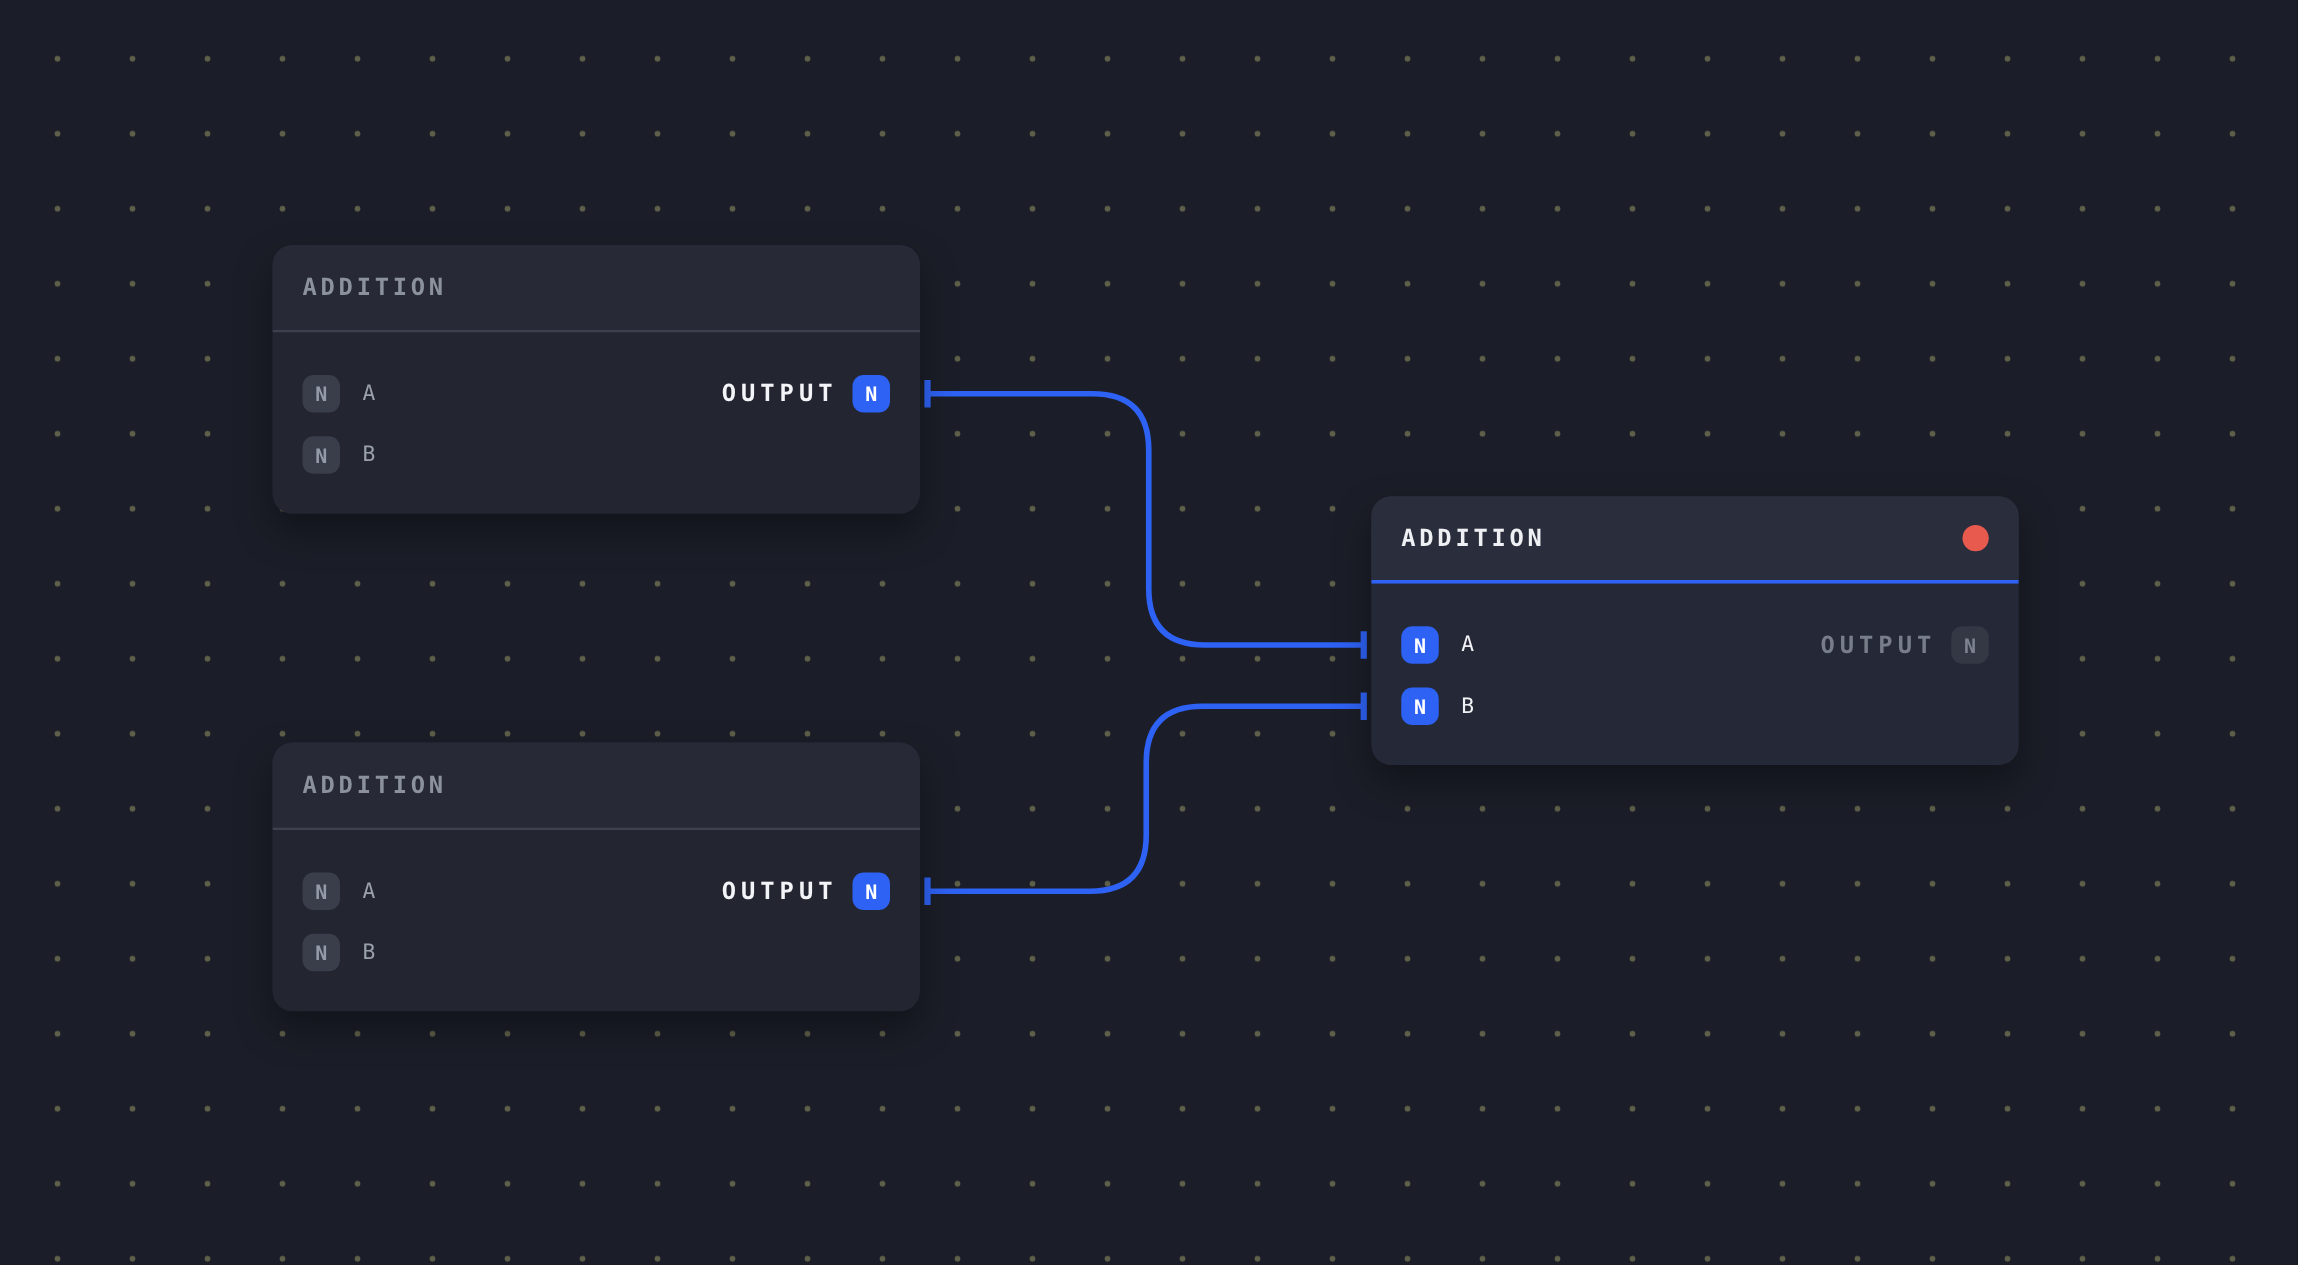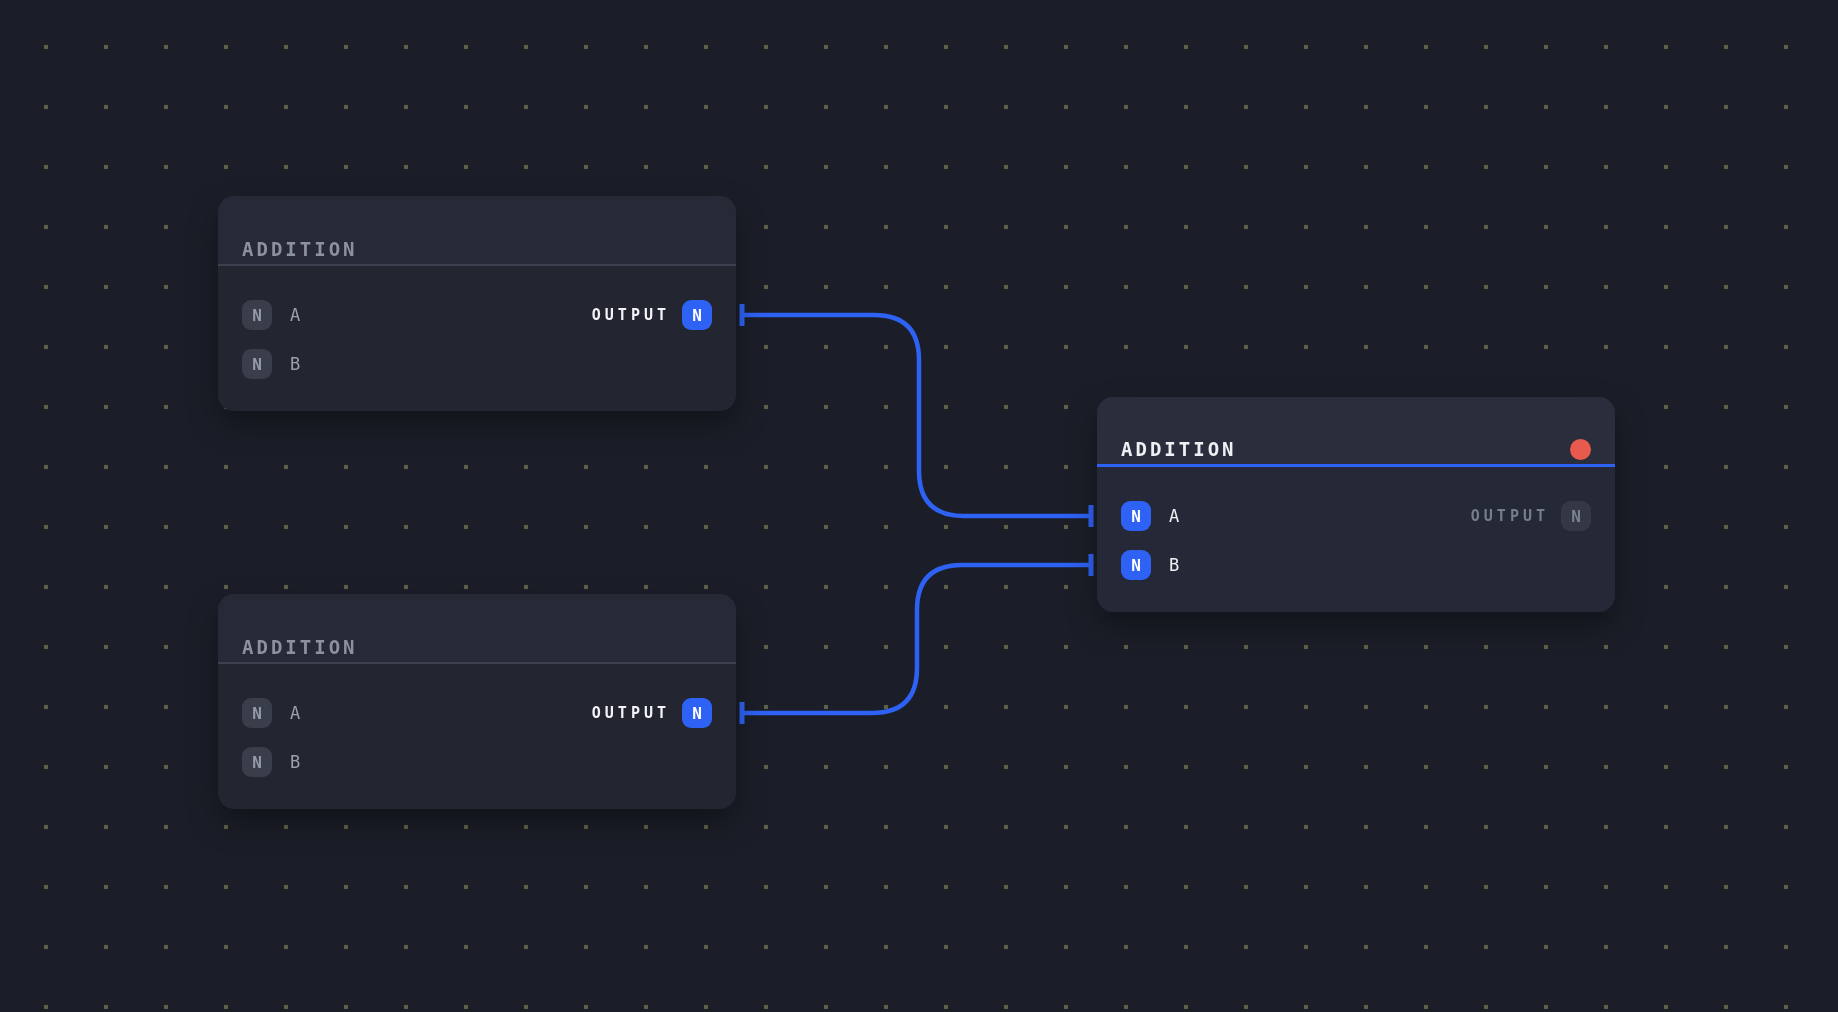--- a/index.html
+++ b/index.html
@@ -21,21 +21,21 @@
     position:absolute;
     width:518px; height:215px;
     background:#232631;
     border-radius:16px;
     box-shadow:0 14px 30px rgba(0,0,0,.34);
   }
   .node-header {
     box-sizing:border-box;
     height:70px;
     padding:4px 24px;
-    display:flex; align-items:flex-end; justify-content:space-between;
+    display:flex; align-items:center; justify-content:space-between;
     background:#272a36;
     border-bottom:2px solid #3c404f;
     border-radius:16px 16px 0 0;
   }
   .node-title {
     font-size:19px; font-weight:700; letter-spacing:3px;
     color:#8c919e;
   }
   .node.selected { background:#252836; }
   .node.selected .node-header { background:#2a2e3c; border-bottom:3px solid #2e62f4; }
@@ -50,21 +50,21 @@
     font-size:16px; font-weight:700;
     flex:0 0 auto;
   }
   .badge.gray { background:#3a3e4b; color:#949aa7; }
   .badge.blue { background:#2e62f4; color:#ffffff; }
   .badge.dim  { background:#343845; color:#7d8290; }
   .port-label { margin-left:18px; font-size:17px; color:#9aa0ac; }
   .node.selected .port-label { color:#f0f2f5; }
   .flex-spacer { flex:1 1 auto; }
   .output-label {
-    font-size:15px; font-weight:700; letter-spacing:4px;
+    font-size:19px; font-weight:700; letter-spacing:4px;
     color:#f2f4f7; margin-right:12px; white-space:nowrap;
   }
   .output-label.dim { color:#787d8a; }
   .status-dot {
     width:21px; height:21px; border-radius:50%;
     background:#e85a4e;
     flex:0 0 auto;
   }
 </style>
 </head>

